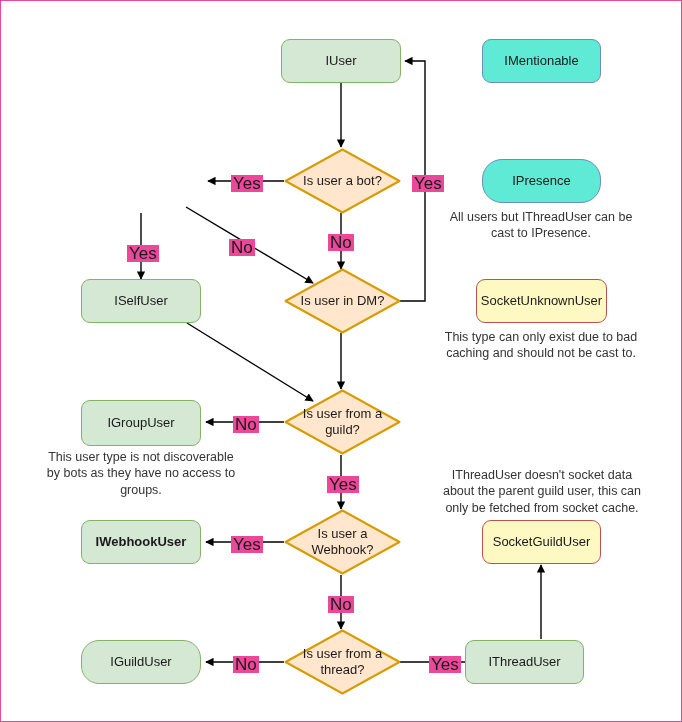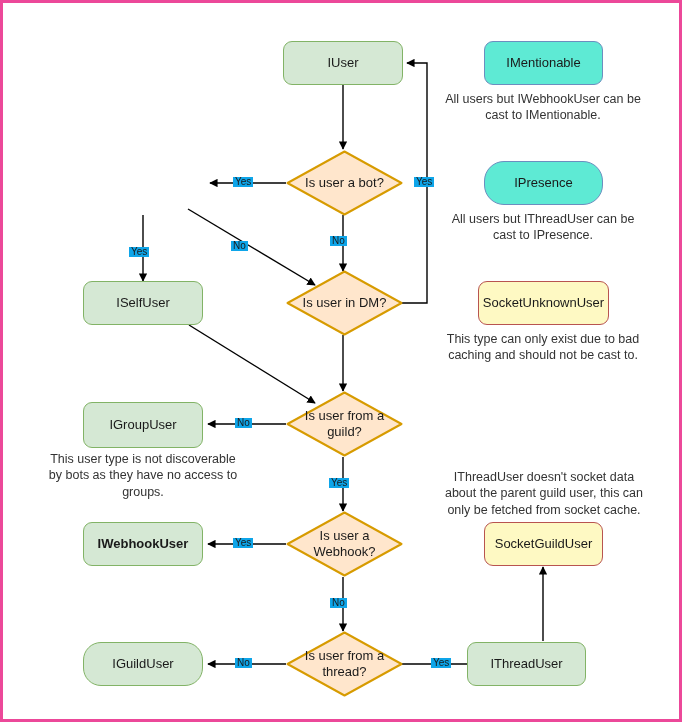--- a/index.html
+++ b/index.html
@@ -8,21 +8,21 @@
     background: #ffffff;
   }
   body {
     font-family: "Liberation Sans", sans-serif;
   }
   #canvas {
     position: relative;
     width: 682px;
     height: 722px;
     background: #ffffff;
-    border: 3px solid #ec4899;
+    border: 1px solid #ec4899;
     box-sizing: border-box;
     overflow: hidden;
   }
   #edges {
     position: absolute;
     left: 0;
     top: 0;
     width: 682px;
     height: 722px;
     pointer-events: none;
@@ -79,23 +79,23 @@
   }
   .note {
     position: absolute;
     text-align: center;
     font-size: 12.5px;
     color: #333333;
     line-height: 1.3;
   }
   .edge-label {
     position: absolute;
-    font-size: 10px;
+    font-size: 17px;
     color: #1a1a1a;
-    background: #0ea5e9;
+    background: #ec4899;
     padding: 0 2px;
     line-height: 1;
     white-space: nowrap;
   }
 </style>
 </head>
 <body>
 
 <div id="canvas">
 
@@ -140,21 +140,20 @@
   </svg>
 
   <div class="node box box-green" style="left:280px; top:38px; width:120px; height:44px;">
     <span>IUser</span>
   </div>
 
   <div class="node box box-blue" style="left:481px; top:38px; width:119px; height:44px;">
     <span>IMentionable</span>
   </div>
 
-  <div class="note" style="left:440px; top:88px; width:200px;">All users but IWebhookUser can be cast to IMentionable.</div>
 
   <div class="node box box-blue" style="left:481px; top:158px; width:119px; height:44px;border-radius:20px;">
     <span>IPresence</span>
   </div>
 
   <div class="note" style="left:440px; top:208px; width:200px;">All users but IThreadUser can be cast to IPresence.</div>
 
   <div class="node box box-red" style="left:475px; top:278px; width:131px; height:44px;">
     <span>SocketUnknownUser</span>
   </div>

